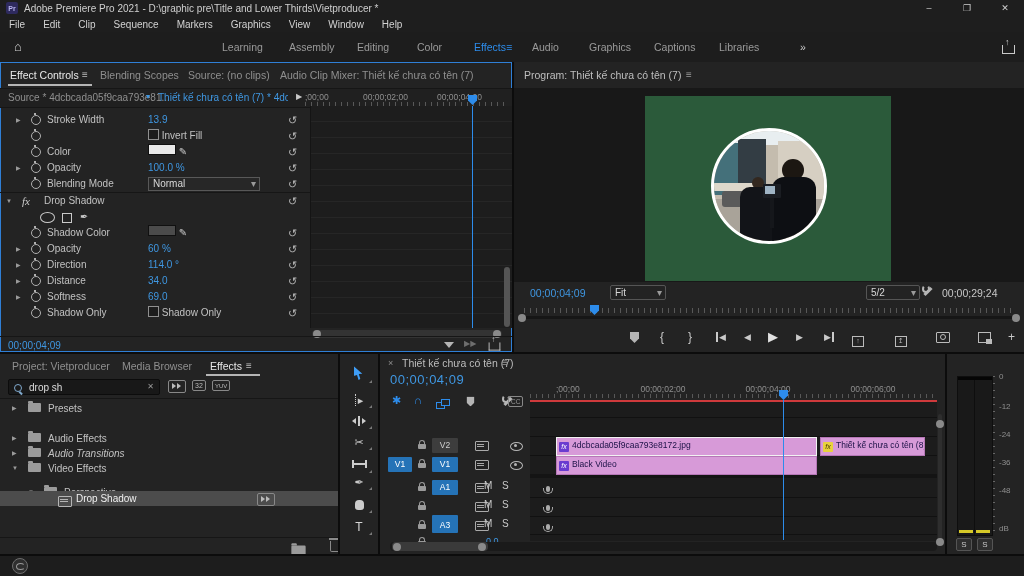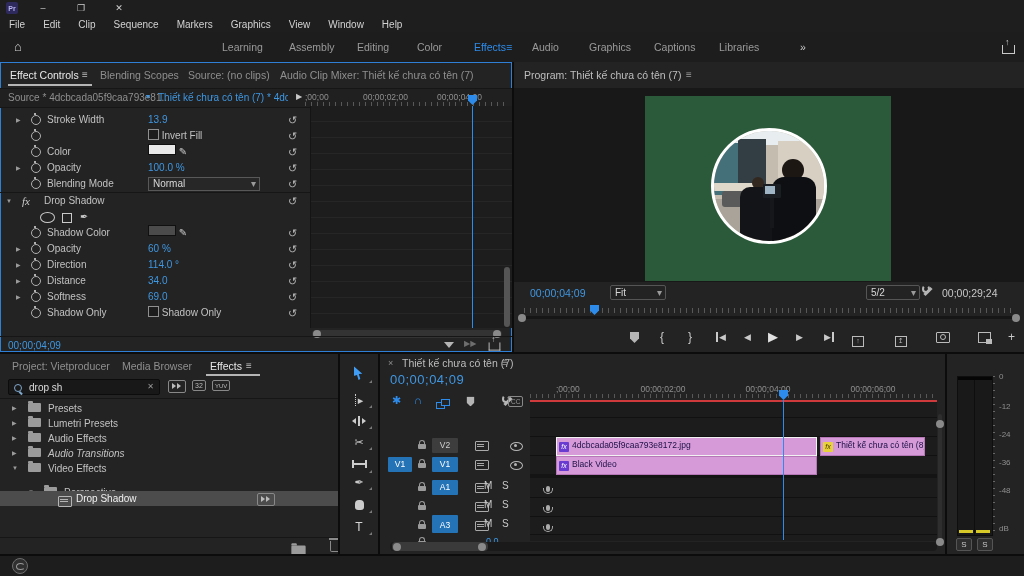--- a/index.html
+++ b/index.html
@@ -114,20 +114,21 @@
   .tree-row{position:absolute;left:0;width:338px;height:15px;line-height:15px;color:#c2c2c2;}
   .tree-arrow{position:absolute;top:0;font-size:6px;color:#9a9a9a;}
 </style>
 </head>
 <body>
 
 <div class="app">
 
   <div class="titlebar">
     <span class="pr-logo">Pr</span>
+    <span class="tb-title nowrap">Adobe Premiere Pro 2021 - D:\graphic pre\Title and Lower Thirds\Vietproducer *</span>
     <span class="winbtn">–</span>
     <span class="winbtn">❐</span>
     <span class="winbtn">✕</span>
   </div>
 
   <div class="menubar">
     <span class="menu-item">File</span>
     <span class="menu-item">Edit</span>
     <span class="menu-item">Clip</span>
     <span class="menu-item">Sequence</span>
@@ -363,25 +364,20 @@
       <span class="abs" style="left:212px;top:4px;border:1px solid #888;border-radius:2px;color:#bbb;font-size:6px;padding:1.5px 2px;">YUV</span>
     </div>
     <div class="abs" style="left:0;top:44px;width:338px;height:1px;background:#161616;"></div>
     
     <div class="abs" style="left:0;top:45px;width:338px;height:138px;">
       <div class="tree-row" style="top:2px;">
         <span class="tree-arrow" style="left:12px;">▶</span>
         <span class="abs i-folder" style="left:28px;"></span>
         <span class="abs" style="left:48px;">Presets</span>
       </div>
-      <div class="tree-row" style="top:17px;">
-        <span class="tree-arrow" style="left:12px;">▶</span>
-        <span class="abs i-folder" style="left:28px;"></span>
-        <span class="abs" style="left:48px;">Lumetri Presets</span>
-      </div>
       <div class="tree-row" style="top:32px;">
         <span class="tree-arrow" style="left:12px;">▶</span>
         <span class="abs i-folder" style="left:28px;"></span>
         <span class="abs" style="left:48px;">Audio Effects</span>
       </div>
       <div class="tree-row" style="top:47px;">
         <span class="tree-arrow" style="left:12px;">▶</span>
         <span class="abs i-folder" style="left:28px;"></span>
         <span class="abs" style="left:48px;font-style:italic;">Audio Transitions</span>
       </div>

